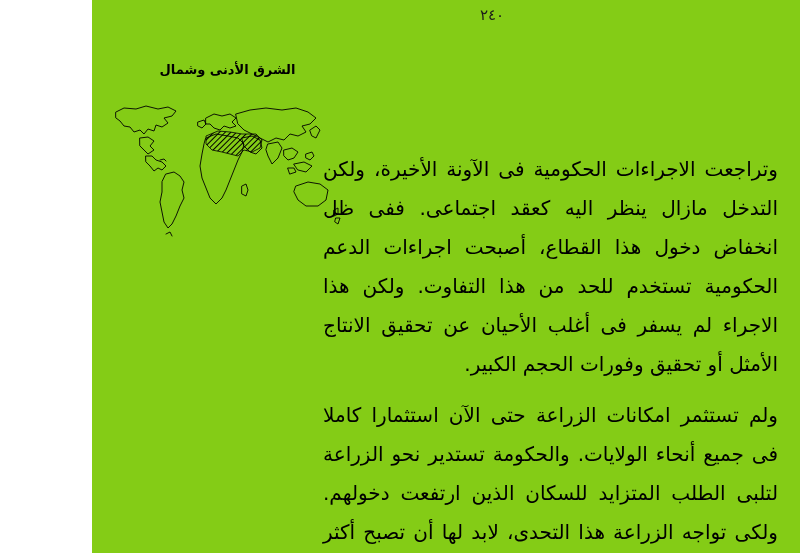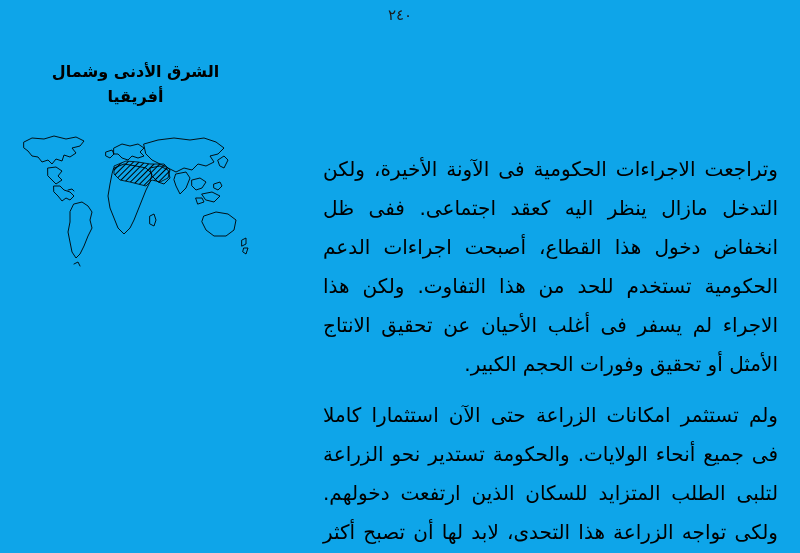--- a/index.html
+++ b/index.html
@@ -2,23 +2,23 @@
 <html lang="ar" dir="rtl"><head>
 <meta charset="utf-8">
 <style>
   html, body {
     margin: 0;
     padding: 0;
     background: #ffffff;
   }
   .page {
     position: relative;
-    width: 800px;
+    width: 708px;
     height: 553px;
-    background: #0ea5e9;
+    background: #84cc16;
     overflow: hidden;
     font-family: "DejaVu Sans", sans-serif;
     color: #000000;
   }
   .page-number {
     position: absolute;
     top: 6px;
     left: 0;
     width: 800px;
     text-align: center;
@@ -31,21 +31,21 @@
   .figure {
     position: absolute;
     top: 60px;
     left: 18px;
     width: 235px;
   }
   .figure-caption {
     direction: rtl;
     text-align: center;
     font-family: "DejaVu Sans", sans-serif;
-    font-size: 16px;
+    font-size: 13px;
     font-weight: bold;
     line-height: 1.55;
     color: #000;
     width: 215px;
     margin: 0 auto 14px auto;
   }
   .figure-caption .line2 {
     display: block;
   }
   .map-wrap {
@@ -86,21 +86,20 @@
 </head>
 <body>
 
 <div class="page">
 
   <div class="page-number">٢٤٠</div>
 
   <div class="figure">
     <div class="figure-caption">
       <span>الشرق  الأدنى وشمال</span>
-      <span class="line2">أفريقيا</span>
     </div>
 
     <div class="map-wrap">
       <svg width="235" height="160" viewBox="0 0 235 160" xmlns="http://www.w3.org/2000/svg">
         <g fill="none" stroke="#000000" stroke-width="0.9" stroke-linejoin="round" stroke-linecap="round">
 
           <path d="M6,18 L14,14 L26,15 L36,12 L48,15 L58,13 L66,17 L62,22 L54,24 L58,29 L52,33 L46,31 L44,37 L38,35 L34,40 L30,36 L24,38 L20,33 L14,32 L10,27 L6,24 Z"></path>
           <path d="M30,44 L38,43 L44,47 L40,52 L44,56 L38,60 L34,56 L30,52 Z"></path>
           <path d="M36,62 L42,62 L46,66 L52,68 L56,72 L52,76 L48,74 L44,77 L40,72 L36,68 Z"></path>
 

